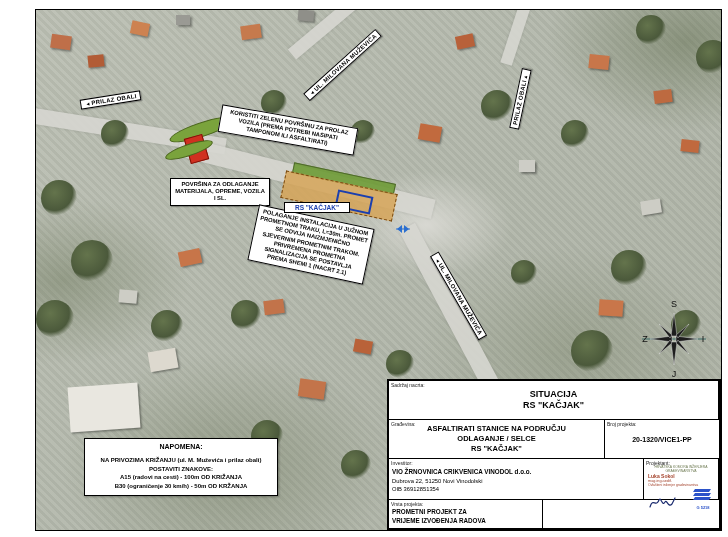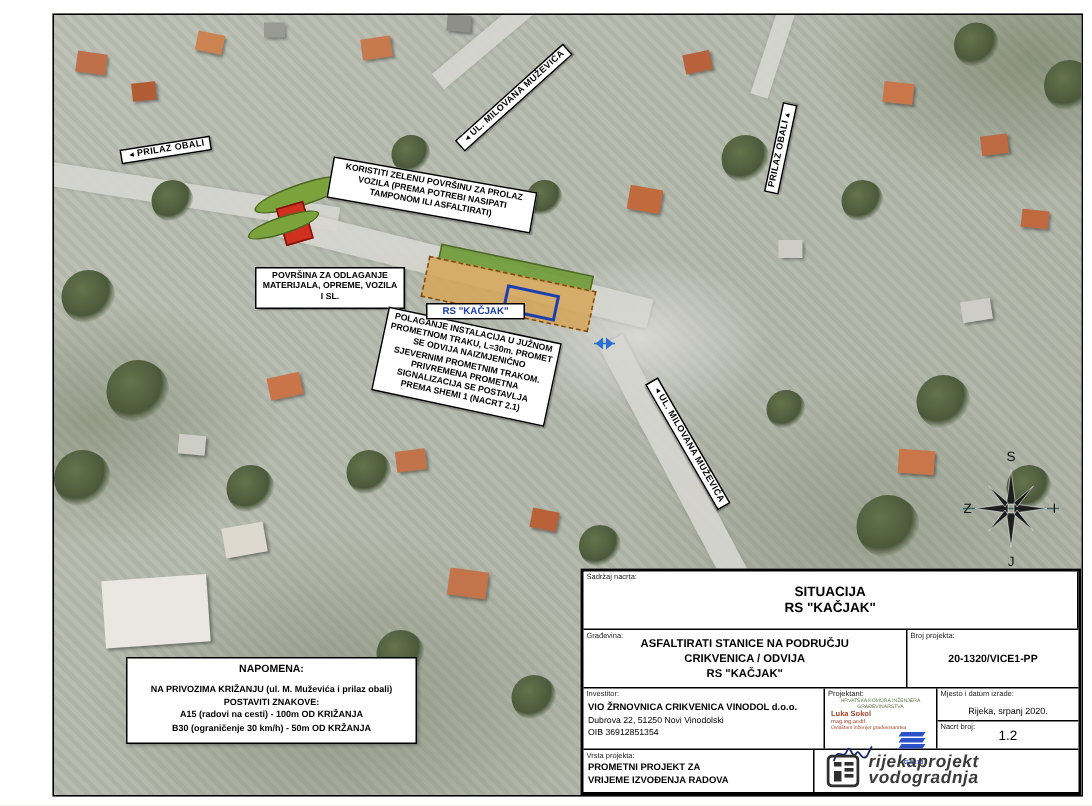--- a/index.html
+++ b/index.html
@@ -181,21 +181,21 @@
           <div class="big">SITUACIJA</div>
           <div class="big">RS "KAČJAK"</div>
         </div>
       </div>
     </div>
     <div class="row" style="height:38px;">
       <div class="cell" style="flex:1;">
         <span class="lbl">Građevina:</span>
         <div class="ctr">
           <div class="med">ASFALTIRATI STANICE NA PODRUČJU</div>
-          <div class="med">CRIKVENICA / ODVIJA</div>
+          <div class="med">ODLAGANJE / SELCE</div>
           <div class="med">RS "KAČJAK"</div>
         </div>
       </div>
       <div class="cell last" style="width:114px;">
         <span class="lbl">Broj projekta:</span>
         <div class="ctr">
               <div class="valb">20-1320/VICE1-PP</div>
             </div>
       </div>
     </div>
@@ -223,55 +223,25 @@
               <svg width="22" height="13" viewBox="0 0 22 13">
                 <polygon points="3,1 19,1 17,4 1,4" fill="#2b52c9"></polygon>
                 <polygon points="3,5 19,5 17,8 1,8" fill="#2b52c9"></polygon>
                 <polygon points="3,9 19,9 17,12 1,12" fill="#2b52c9"></polygon>
               </svg>
               <div class="no">G 5218</div>
             </div>
           </div>
         </div>
       </div>
-      <div class="cell last" style="width:94px;display:flex;flex-direction:column;">
-        <div style="height:21px;border-bottom:1px solid #000;position:relative;">
-          <span class="lbl">Mjesto i datum izrade:</span>
-          <div class="ctr" style="padding-top:5px;">
-                <div style="font-size:6px;">Rijeka, srpanj 2020.</div>
-              </div>
-        </div>
-        <div style="flex:1;position:relative;">
-          <span class="lbl">Nacrt broj:</span>
-          <div class="ctr">
-                <div class="val">1.2</div>
-              </div>
-        </div>
-      </div>
     </div>
     <div class="row" style="flex:1;">
       <div class="cell" style="width:153px;">
         <span class="lbl">Vrsta projekta:</span>
         <div class="inv" style="padding-top:8px;">
           <div class="b">PROMETNI PROJEKT ZA</div>
           <div class="b">VRIJEME IZVOĐENJA RADOVA</div>
         </div>
       </div>
-      <div class="cell last" style="flex:1;">
-        <div class="logo">
-          <svg width="22" height="22" viewBox="0 0 22 22">
-            <rect x="1" y="1" width="20" height="20" rx="3" fill="none" stroke="#2f2f2f" stroke-width="2"></rect>
-            <rect x="5" y="11" width="5" height="7" fill="#2f2f2f"></rect>
-            <rect x="12" y="5" width="6" height="2.4" fill="#2f2f2f"></rect>
-            <rect x="12" y="9" width="6" height="2.4" fill="#2f2f2f"></rect>
-            <rect x="12" y="13" width="6" height="2.4" fill="#2f2f2f"></rect>
-            <rect x="5" y="5" width="5" height="3" fill="#2f2f2f"></rect>
-          </svg>
-          <div class="txt">
-            <div>rijekaprojekt</div>
-            <div>vodogradnja</div>
-          </div>
-        </div>
-      </div>
     </div>
   </div>
  </div>
 </div>
 
 </body></html>

